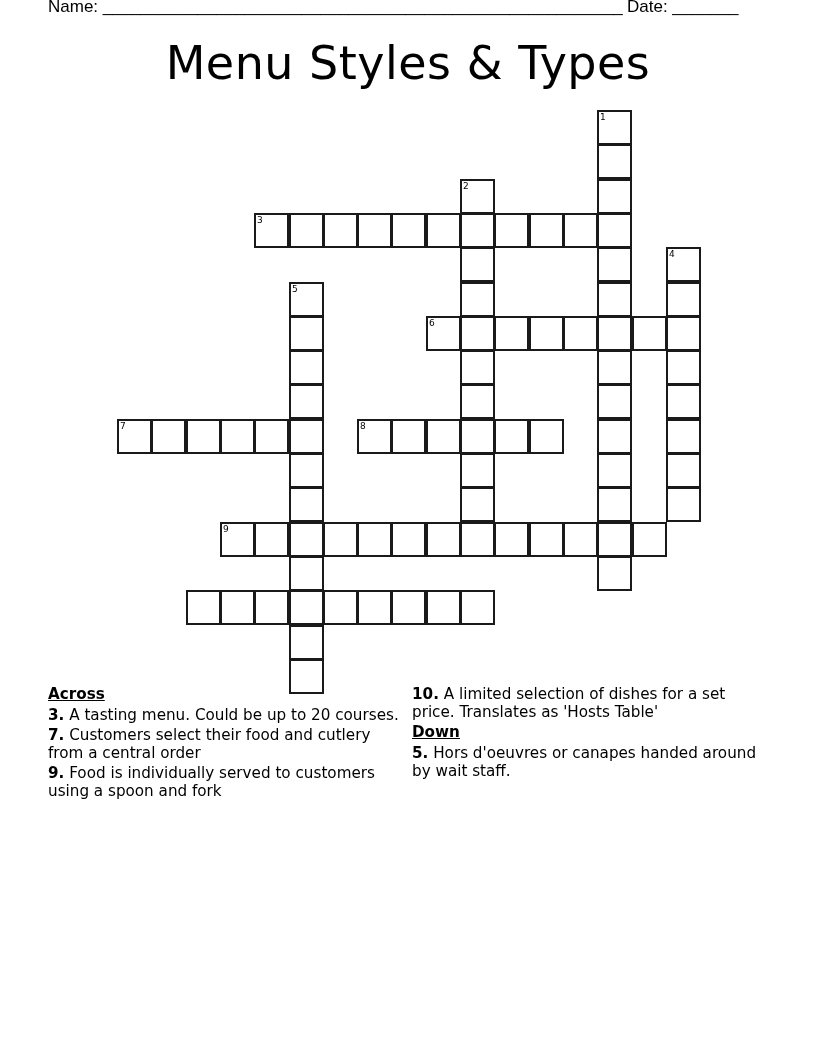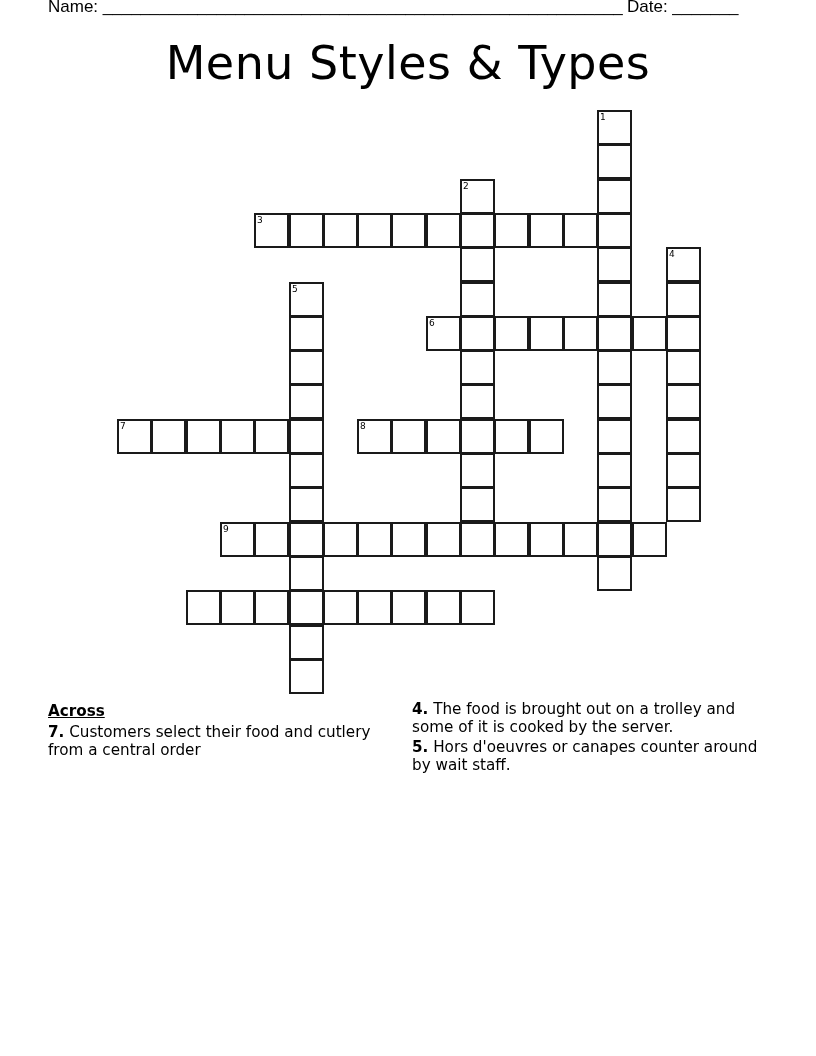--- a/index.html
+++ b/index.html
@@ -7,21 +7,21 @@
   .hdr { position:absolute; top:-3px; font-family:"Liberation Sans", sans-serif; font-size:17px; line-height:20px; white-space:nowrap; }
   .hdr-name { left:48px; }
   .hdr-date { left:627px; }
   .title { position:absolute; top:32px; left:0; width:816px; text-align:center;
            font-family:"DejaVu Sans", sans-serif; font-size:46px; line-height:62px; letter-spacing:0.5px; }
   .grid { position:absolute; left:0; top:0; width:816px; height:700px; }
   .cell { position:absolute; width:34px; height:34px; box-sizing:border-box;
           border:2px solid #1a1a1a; background:#fff; }
   .cell .num { position:absolute; left:1px; top:0px; font-family:"DejaVu Sans", sans-serif;
                font-size:9px; line-height:11px; color:#000; }
-  .clues { position:absolute; top:700px; font-family:"DejaVu Sans", sans-serif; font-size:15.2px; line-height:18px; }
+  .clues { position:absolute; top:683px; font-family:"DejaVu Sans", sans-serif; font-size:15.2px; line-height:18px; }
   .clues-left { left:48px; width:355px; }
   .clues-right { left:412px; width:360px; }
   .sec-h { font-weight:bold; text-decoration:underline; margin:2px 0 3px 0; }
   .clue { margin:0 0 2px 0; }
   .clue b { font-weight:bold; }
 </style>
 </head>
 <body>
 
 <div class="hdr hdr-name">Name: _______________________________________________________</div>
@@ -135,19 +135,22 @@
     <div class="cell" style="left: 254px; top: 590px; width: 35px; height: 35px;"></div>
     <div class="cell" style="left: 323px; top: 590px; width: 35px; height: 35px;"></div>
     <div class="cell" style="left: 357px; top: 590px; width: 35px; height: 35px;"></div>
     <div class="cell" style="left: 391px; top: 590px; width: 35px; height: 35px;"></div>
     <div class="cell" style="left: 426px; top: 590px; width: 35px; height: 35px;"></div>
     <div class="cell" style="left: 460px; top: 590px; width: 35px; height: 35px;"></div>
   </div>
 
 <div class="clues clues-left">
   <div class="sec-h">Across</div>
+  <div class="clue"><b>3.</b> <span>A tasting menu. Could be up to 20 courses.</span></div>
   <div class="clue"><b>7.</b> <span>Customers select their food and cutlery from a central order</span></div>
+  <div class="clue"><b>9.</b> <span>Food is individually served to customers using a spoon and fork</span></div>
 </div>
 
 <div class="clues clues-right">
-  <div class="clue"><b>4.</b> <span>The food is brought out on a trolley and some of it is cooked by the server.</span></div>
-  <div class="clue"><b>5.</b> <span>Hors d'oeuvres or canapes counter around by wait staff.</span></div>
+  <div class="clue" style="margin-top:2px"><b>10.</b> <span>A limited selection of dishes for a set price. Translates as 'Hosts Table'</span></div>
+  <div class="sec-h">Down</div>
+  <div class="clue"><b>5.</b> <span>Hors d'oeuvres or canapes handed around by wait staff.</span></div>
 </div>
 
 </body></html>

